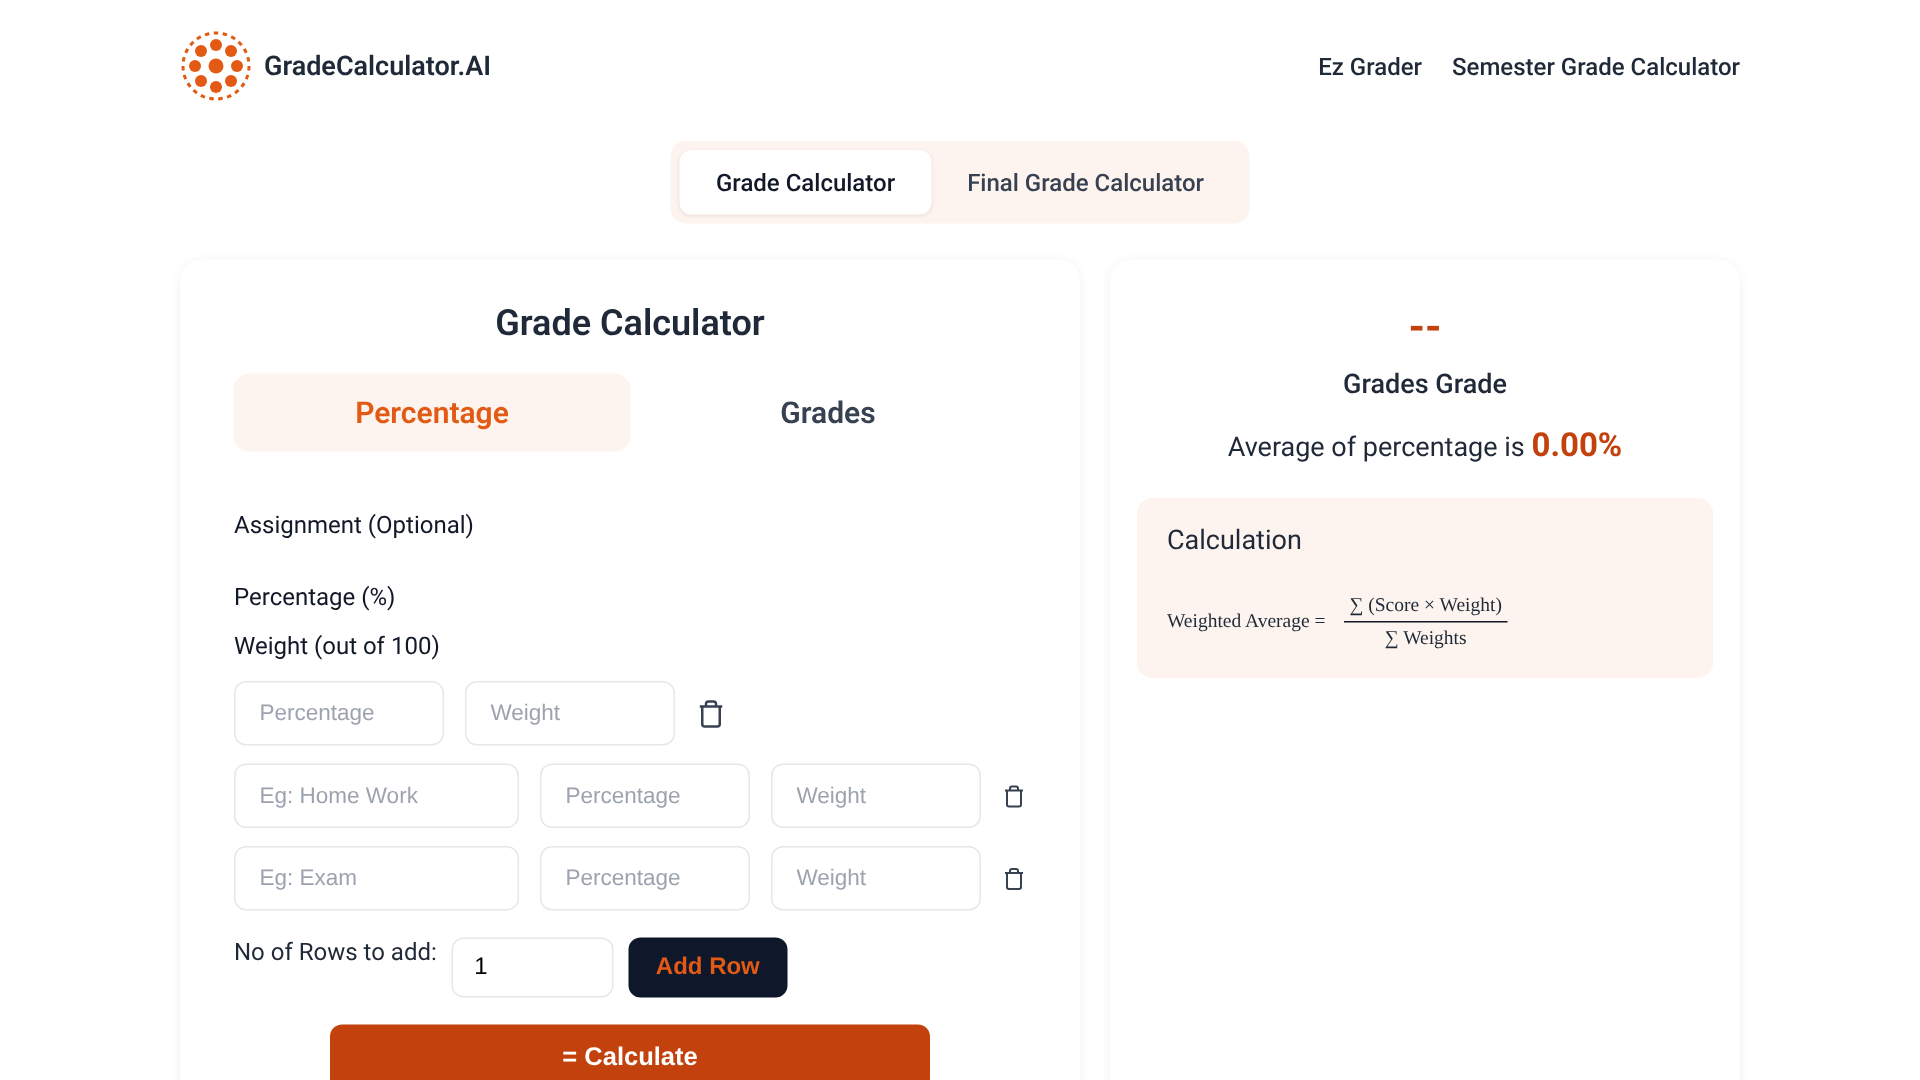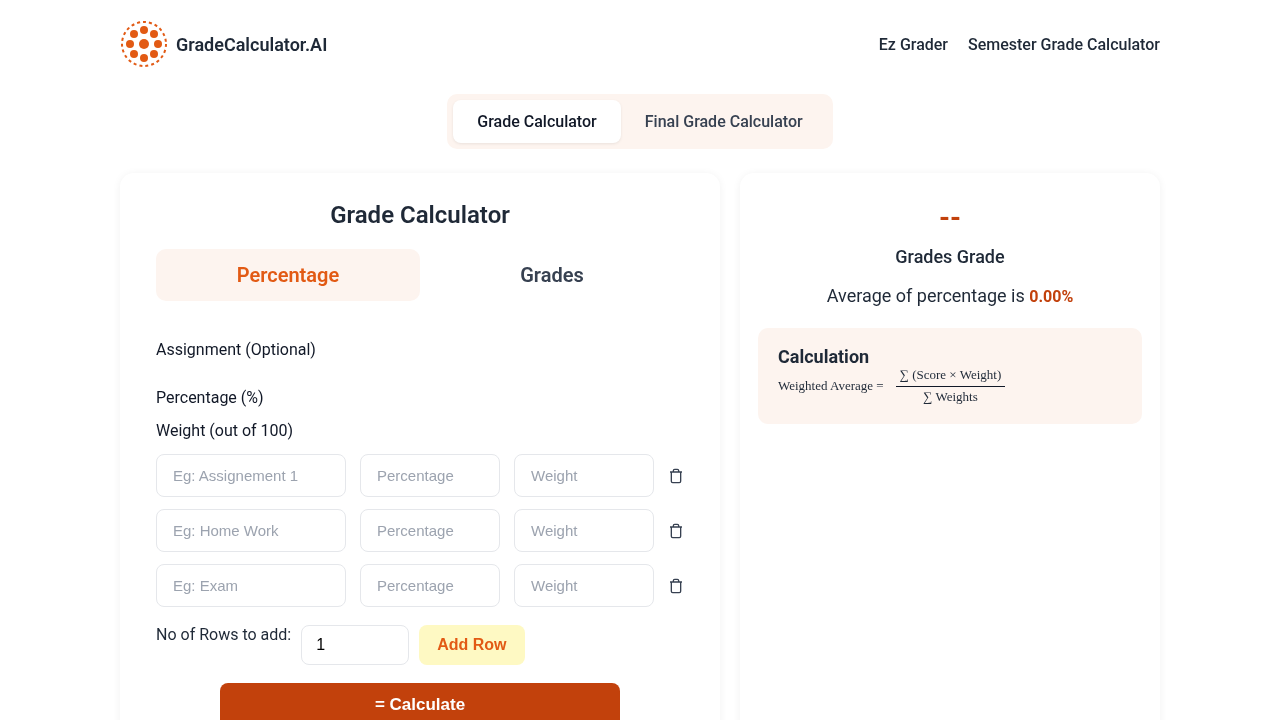--- a/index.html
+++ b/index.html
@@ -153,21 +153,21 @@
     .addrow-label { font-size: 16px; }
     .addrow-input {
       width: 108px;
       border: 1px solid #e5e7eb;
       border-radius: 8px;
       padding: 10px 14px;
       font-size: 16px;
       outline: none;
     }
     .addrow-btn {
-      background: #fef9c3;
+      background: #0f172a;
       color: #e25a14;
       font-weight: 600;
       padding: 10px 18px;
       border-radius: 8px;
       border: none;
       font-size: 16px;
       cursor: pointer;
     }
     .calc-btn {
       display: block;
@@ -209,32 +209,32 @@
       font-weight: 500;
       margin-bottom: 18px;
     }
     .result-line {
       text-align: center;
       font-size: 18px;
       margin-bottom: 22px;
     }
     .result-pct {
       color: #c2410c;
-      font-size: 16px;
+      font-size: 22px;
       font-weight: 700;
     }
     .calc-box {
       background: #fdf4ef;
       border-radius: 10px;
       padding: 18px 20px;
     }
     .calc-box-title {
       font-size: 18px;
-      font-weight: 700;
-      margin-bottom: 0;
+      font-weight: 400;
+      margin-bottom: 24px;
     }
     .formula {
       font-family: 'Georgia', serif;
       font-size: 13px;
       display: flex;
       align-items: center;
       gap: 12px;
     }
     .formula-lhs { white-space: nowrap; }
     .formula-frac {
@@ -290,21 +290,20 @@
       <div class="subtab">Grades</div>
     </div>
 
     <div class="table-head">
       <div class="th th-1">Assignment (Optional)</div>
       <div class="th th-2">Percentage (%)</div>
       <div class="th th-3">Weight (out of 100)</div>
     </div>
 
     <div class="row">
-      <input class="inp inp-1" placeholder="Eg: Assignement 1" style="">
       <input class="inp inp-2" placeholder="Percentage" style="">
       <input class="inp inp-3" placeholder="Weight" style="">
       <svg class="trash" viewBox="0 0 24 24" fill="none" stroke="currentColor" stroke-width="2">
           <path d="M3 6h18M8 6V4a2 2 0 012-2h4a2 2 0 012 2v2m3 0v14a2 2 0 01-2 2H7a2 2 0 01-2-2V6h14z"></path>
         </svg>
     </div>
     <div class="row">
       <input class="inp inp-1" placeholder="Eg: Home Work" style="">
       <input class="inp inp-2" placeholder="Percentage" style="">
       <input class="inp inp-3" placeholder="Weight" style="">

